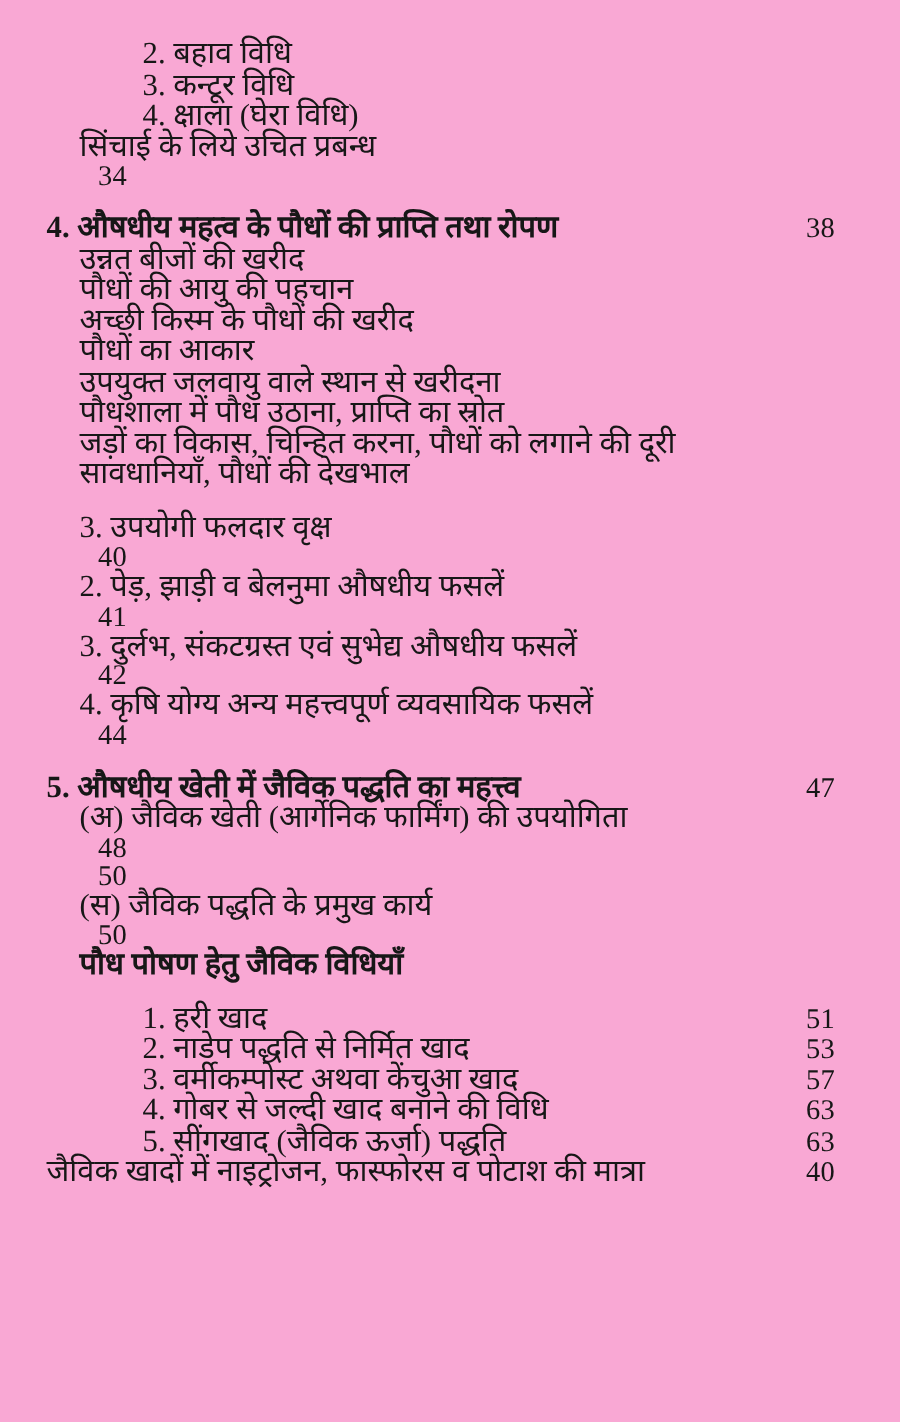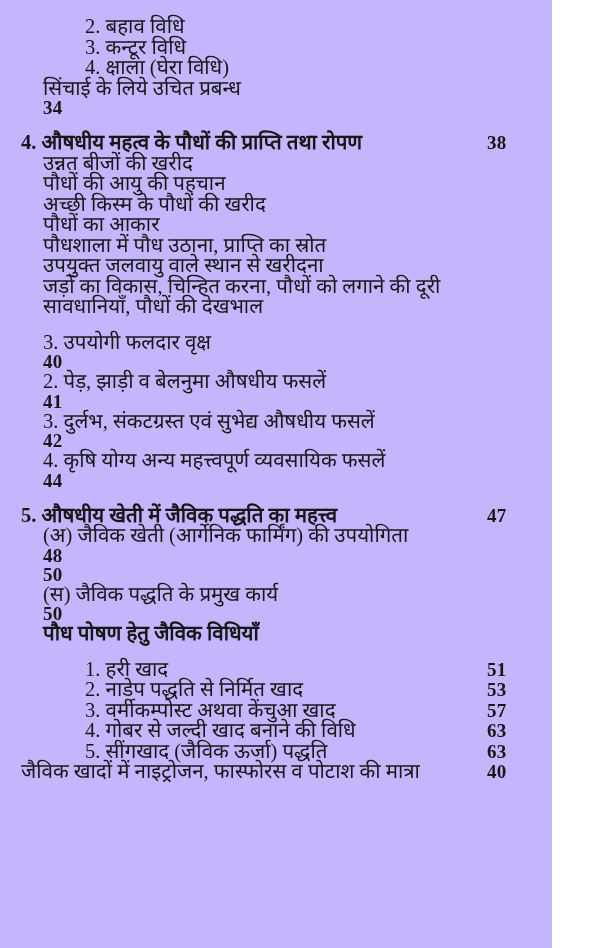--- a/index.html
+++ b/index.html
@@ -9,26 +9,26 @@
   }
   body {
     width: 600px;
     height: 948px;
     font-family: "Liberation Serif", "DejaVu Serif", serif;
     color: #171717;
     position: relative;
     overflow: hidden;
   }
   .page {
-    width: 552px;
+    width: 600px;
     height: 948px;
     position: relative;
-    padding: 3px;
+    padding: 13px;
     box-sizing: border-box;
-    background: #c4b5fd;
+    background: #f9a8d4;
   }
   .toc {
     position: relative;
     padding: 6px 18px 0 18px;
     box-sizing: border-box;
   }
   .row {
     display: flex;
     align-items: baseline;
     width: 100%;
@@ -37,22 +37,22 @@
     line-height: 1.0;
   }
   .label {
     flex: 1 1 auto;
     white-space: nowrap;
     overflow: visible;
   }
   .page-num {
     flex: 0 0 auto;
     width: 44px;
-    text-align: left;
-    font-weight: 700;
+    text-align: center;
+    font-weight: 400;
     font-size: 19px;
     letter-spacing: 0.2px;
   }
   
   .lvl-0 { padding-left: 0px; }
   .lvl-1 { padding-left: 22px; flex-direction: column; }
   .lvl-3 { padding-left: 64px; }
 
   .sz-main { font-size: 20.5px; }
   .sz-sub  { font-size: 19.5px; }
@@ -98,25 +98,25 @@
       </div>
       <div class="row lvl-1 gap-sm">
         <span class="label sz-main normal">अच्छी किस्म के पौधों की खरीद</span>
         <span class="page-num"></span>
       </div>
       <div class="row lvl-1 gap-sm">
         <span class="label sz-main normal">पौधों का आकार</span>
         <span class="page-num"></span>
       </div>
       <div class="row lvl-1 gap-sm">
-        <span class="label sz-main normal">पौधशाला में पौध उठाना, प्राप्ति का स्रोत</span>
+        <span class="label sz-main normal">उपयुक्त जलवायु वाले स्थान से खरीदना</span>
         <span class="page-num"></span>
       </div>
       <div class="row lvl-1 gap-sm">
-        <span class="label sz-main normal">उपयुक्त जलवायु वाले स्थान से खरीदना</span>
+        <span class="label sz-main normal">पौधशाला में पौध उठाना, प्राप्ति का स्रोत</span>
         <span class="page-num"></span>
       </div>
       <div class="row lvl-1 gap-sm">
         <span class="label sz-main normal">जड़ों का विकास, चिन्हित करना, पौधों को लगाने की दूरी</span>
         <span class="page-num"></span>
       </div>
       <div class="row lvl-1 gap-sm">
         <span class="label sz-main normal">सावधानियाँ, पौधों की देखभाल</span>
         <span class="page-num"></span>
       </div>

